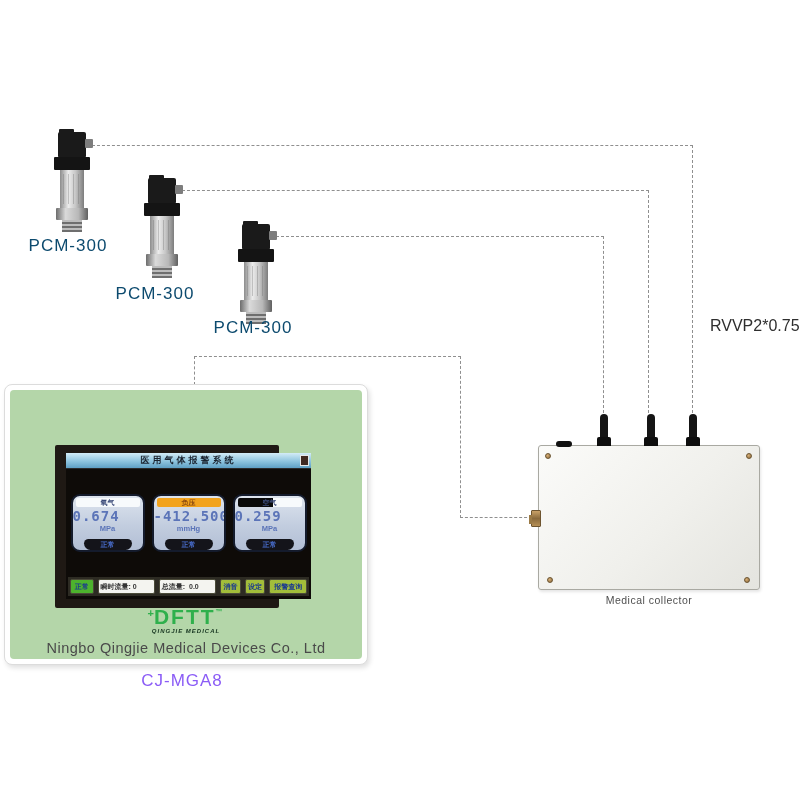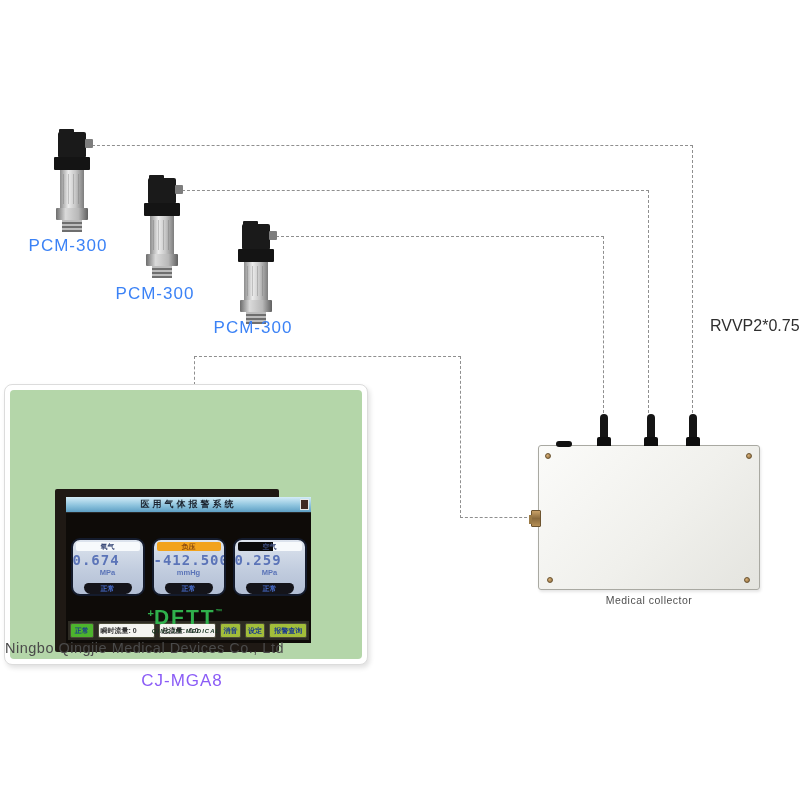--- a/index.html
+++ b/index.html
@@ -23,36 +23,36 @@
   .s-body { left:8px; top:38px; width:24px; height:38px;
     background:linear-gradient(90deg,#8d8d8d,#ececec 35%,#c6c6c6 65%,#7d7d7d);
   }
   .s-body::after { content:""; position:absolute; inset:4px 3px;
     background:repeating-linear-gradient(90deg, rgba(110,110,110,.35) 0 1px, transparent 1px 5px); }
   .s-hex { left:4px; top:76px; width:32px; height:12px; border-radius:1px;
     background:linear-gradient(90deg,#6c6c6c,#dadada 30%,#b8b8b8 70%,#606060); }
   .s-thread { left:10px; top:88px; width:20px; height:12px;
     background:repeating-linear-gradient(180deg,#bcbcbc 0 2px,#6e6e6e 2px 4px); }
   .sensor-label { position:absolute; width:110px; text-align:center;
-    font-size:17px; letter-spacing:1px; color:#3b82f6; }
+    font-size:17px; letter-spacing:1px; color:#0c4a6e; }
 
   
   .cable-label { position:absolute; left:710px; top:317px; font-size:16px; color:#2e2e2e; }
 
   
   .panel { position:absolute; left:4px; top:384px; width:364px; height:281px;
     background:#ffffff; border:1px solid #dcdcdc; border-radius:8px;
     box-shadow:2px 3px 5px rgba(0,0,0,.12); }
   .panel-green { position:absolute; inset:5px; background:#b4d6a9; border-radius:4px; }
   .panel-title { position:absolute; left:0; right:0; top:30px; text-align:center;
     font-size:18px; letter-spacing:1px; color:#3b3b3b; }
 
   
   .screen { position:absolute; left:50px; top:60px; width:224px; height:163px;
-    background:#1f1914; border-radius:2px;margin-top:44px; }
+    background:#1f1914; border-radius:2px; }
   .display { position:absolute; left:11px; top:8px; width:245px; height:146px; background:#0e0b08; }
   .titlebar { position:absolute; left:0; top:0; right:0; height:16px;
     background:linear-gradient(180deg,#d3ecf7 0%,#8ec4de 55%,#5e9fc4 100%);
     border-bottom:1px solid #2a2a2a;
     display:flex; align-items:center; justify-content:center;
     font-size:9px; font-weight:bold; letter-spacing:3px; color:#1b2430; }
   .close-box { position:absolute; right:2px; top:2px; width:9px; height:11px;
     background:#402a22; border:1px solid #e8e8e8; }
   .gauge-row { position:absolute; left:2px; right:2px; top:41px;
     display:flex; justify-content:center; gap:7px; }
@@ -83,21 +83,21 @@
   .c-green { background:#a2bd3a; }
   .c-mute,.c-set { width:22px; } .c-query { width:40px; }
 
   
   .logo { position:absolute; left:0; right:0; top:221px; text-align:center; line-height:1; }
   .logo-main { font-size:21px; font-weight:bold; color:#2fb04c; letter-spacing:2px; }
   .logo-plus { font-size:11px; vertical-align:7px; letter-spacing:0; }
   .logo-tm { font-size:7px; vertical-align:10px; color:#2fb04c; }
   .logo-sub { margin-top:1px; font-size:6px; font-weight:bold; font-style:italic;
     letter-spacing:1px; color:#15341f; }
-  .company { position:absolute; left:0; right:0; top:255px; 
+  .company { position:absolute; left:0; right:0; top:255px; text-align:center;
     font-size:14.5px; color:#4a4a4a; letter-spacing:.5px; }
   .model-label { position:absolute; left:112px; top:671px; width:140px; text-align:center;
     font-size:17px; letter-spacing:1px; color:#8b5cf6; }
 
   
   .collector { position:absolute; left:538px; top:445px; width:222px; height:145px;
     background:linear-gradient(135deg,#fbfbf9 0%,#f0f0ec 55%,#e4e4df 100%);
     border:1px solid #a9a9a2; border-radius:3px; box-shadow:1px 2px 3px rgba(0,0,0,.10); }
   .screw { position:absolute; width:6px; height:6px; border-radius:50%;
     background:radial-gradient(circle at 35% 35%, #d8b078, #8c6a3c); border:1px solid #6b5430; }

